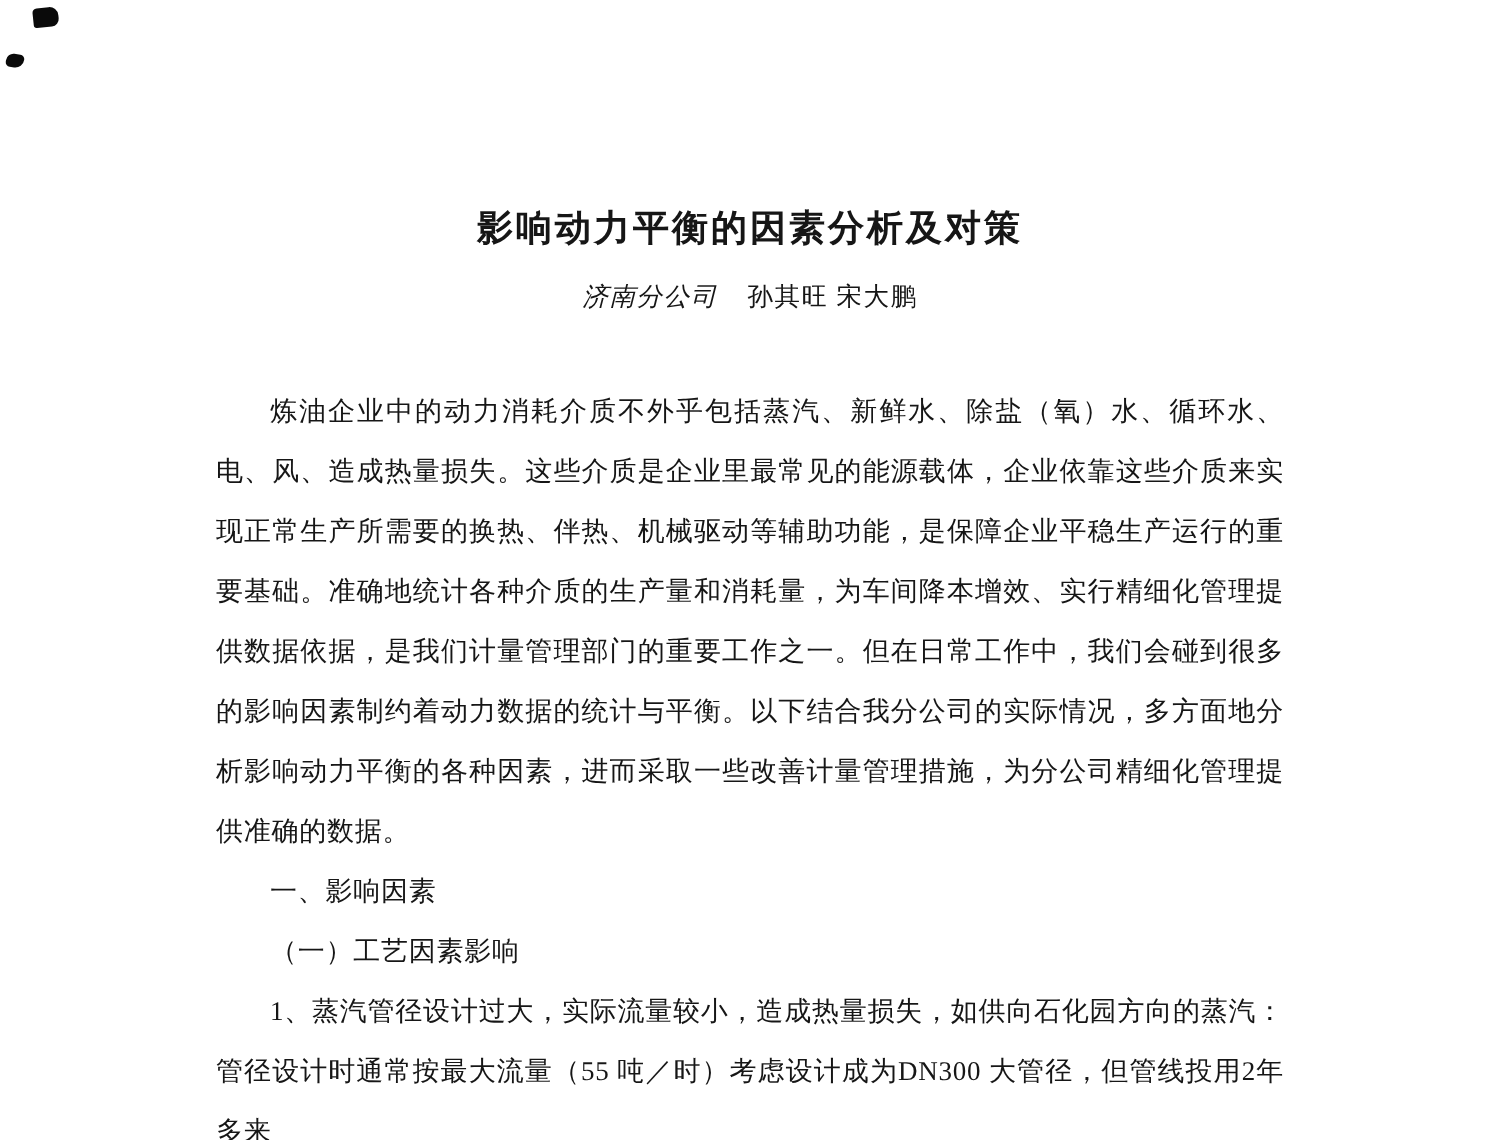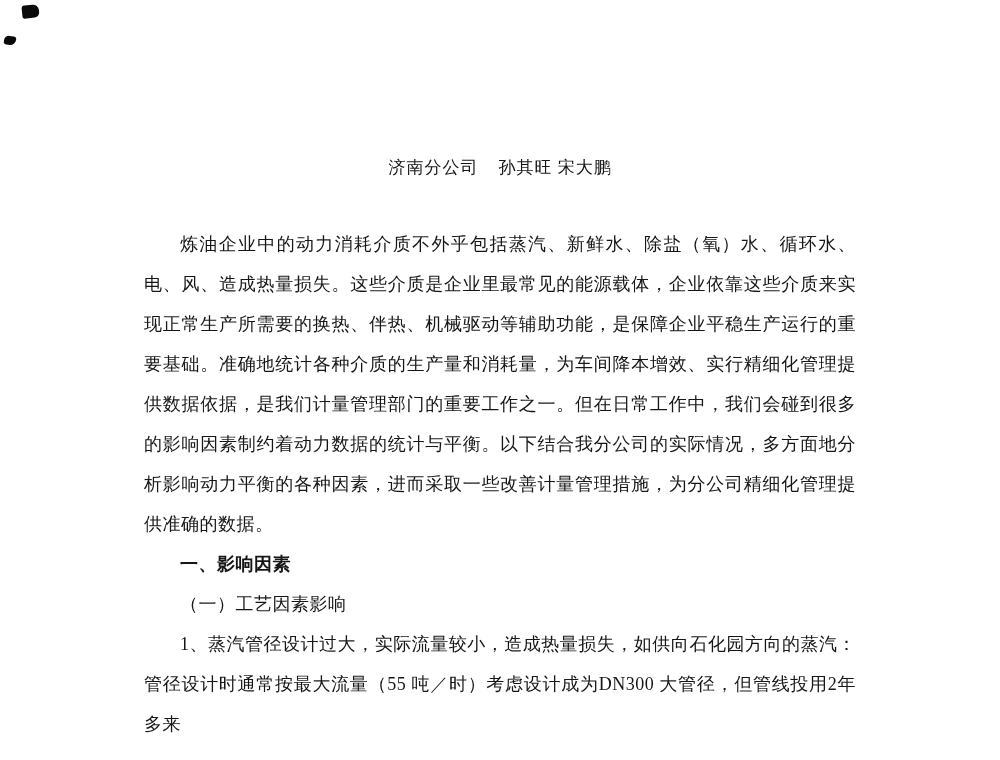--- a/index.html
+++ b/index.html
@@ -48,44 +48,46 @@
   }
   .byline {
     text-align: center;
     font-size: 17px;
     line-height: 24px;
     margin-top: 18px;
     letter-spacing: 1px;
   }
   .byline .org {
     margin-right: 20px;
+    font-style: italic;
   }
   .body-text p {
     margin: 0;
     font-size: 18px;
     line-height: 40px;
     text-align: justify;
     text-indent: 2em;
     letter-spacing: 0.5px;
   }
   .body-text .first {
     margin-top: 44px;
   }
   .heading-bold {
-    font-weight: bold;
+    font-weight: normal;
   }
 </style>
 </head>
 <body>
 
 <div class="artifact artifact-1"></div>
 <div class="artifact artifact-2"></div>
 
 <div class="page">
 
+  <h1 class="doc-title">影响动力平衡的因素分析及对策</h1>
 
   <div class="byline">
     <span class="org">济南分公司</span><span>孙其旺 宋大鹏</span>
   </div>
 
   <div class="body-text">
     <p class="first">炼油企业中的动力消耗介质不外乎包括蒸汽、新鲜水、除盐（氧）水、循环水、电、风、造成热量损失。这些介质是企业里最常见的能源载体，企业依靠这些介质来实现正常生产所需要的换热、伴热、机械驱动等辅助功能，是保障企业平稳生产运行的重要基础。准确地统计各种介质的生产量和消耗量，为车间降本增效、实行精细化管理提供数据依据，是我们计量管理部门的重要工作之一。但在日常工作中，我们会碰到很多的影响因素制约着动力数据的统计与平衡。以下结合我分公司的实际情况，多方面地分析影响动力平衡的各种因素，进而采取一些改善计量管理措施，为分公司精细化管理提供准确的数据。</p>
 
     <p class="heading-bold">一、影响因素</p>
 

